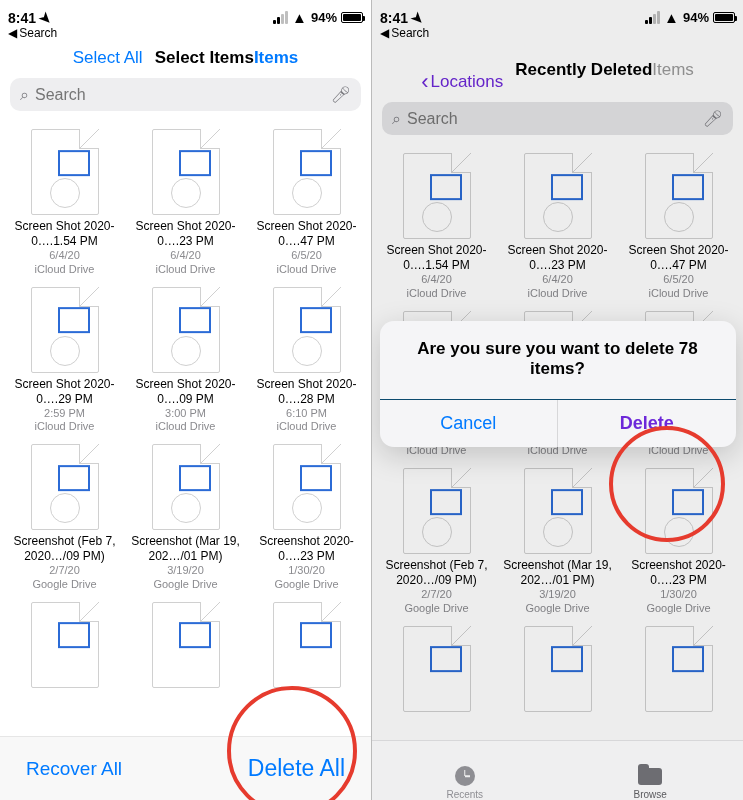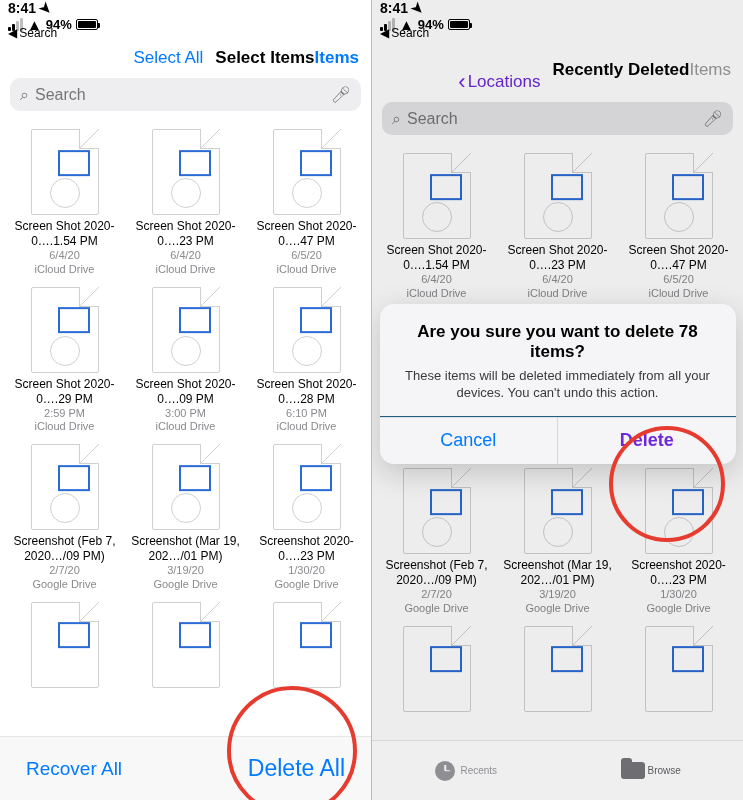--- a/index.html
+++ b/index.html
@@ -3,39 +3,39 @@
 <meta charset="utf-8">
 <style>
   * { box-sizing: border-box; margin: 0; padding: 0; font-family: -apple-system, "Helvetica Neue", Arial, sans-serif; }
   body { width: 743px; height: 800px; display: flex; background: #fff; }
   .phone { width: 50%; height: 100%; position: relative; display: flex; flex-direction: column; overflow: hidden; }
   .phone.right { filter: none; }
   .phone.right .dimmer { position:absolute; inset:0; background:rgba(0,0,0,0.07); pointer-events:none; z-index:1; }
   .divider { width:1px; background:#bbb; }
 
   
-  .status { height:26px; display:flex; align-items:flex-start; padding:0 8px; font-size:14px; font-weight:600;flex-direction:column; }
+  .status { height:26px; display:flex; align-items:flex-end; padding:0 8px; font-size:14px; font-weight:600; }
   .status .time { display:flex; align-items:center; gap:4px; }
   .status .spacer { flex:1; }
   .status .right-icons { display:flex; align-items:center; gap:4px; font-size:13px; }
   .loc-arrow { transform: rotate(45deg); display:inline-block; }
   .bars { display:inline-flex; align-items:flex-end; gap:1px; }
   .bars span { width:3px; background:#000; border-radius:1px; }
   .bars span:nth-child(1){height:4px;} .bars span:nth-child(2){height:7px;}
   .bars span:nth-child(3){height:10px;opacity:.25;} .bars span:nth-child(4){height:13px;opacity:.25;}
   .battery-wrap{display:inline-flex;align-items:center;gap:2px;}
   .battery{width:22px;height:11px;border:1px solid #000;border-radius:2px;position:relative;}
   .battery::after{content:"";position:absolute;right:-3px;top:3px;width:2px;height:5px;background:#000;border-radius:0 1px 1px 0;}
   .battery .fill{position:absolute;left:1px;top:1px;bottom:1px;width:90%;background:#000;border-radius:1px;}
 
   .breadcrumb { font-size:12px; padding:0 8px 2px; display:flex; align-items:center; gap:2px; color:#000;}
   .breadcrumb .chev{font-size:12px;}
 
   
-  .navbar { display:flex; align-items:center; justify-content:flex-end; padding:6px 12px 10px; }
+  .navbar { display:flex; align-items:center; justify-content:center; padding:6px 12px 10px; }
   .navbar .left, .navbar .rightbtn { color:#007aff; font-size:17px; }
   .navbar .title { font-weight:600; font-size:17px;margin-left:12px; }
   .navbar .rightbtn.dim { color:#9a9a9a; }
   .navbar .back { display:flex; align-items:center; gap:2px; color:#7b7b7b; font-size:17px; }
   .navbar .back .chev{font-size:22px; line-height:0;}
   .navbar .back.dim { color:#6d28d9;margin-top:24px; }
 
   
   .search { margin:0 10px 4px; background:#eeeef0; border-radius:10px; display:flex; align-items:center; padding:7px 10px; gap:6px; }
   .phone.right .search{ background:#e5e5e7; }
@@ -55,21 +55,21 @@
   .date{color:#8a8a8e;font-size:11px;}
   .loc{color:#8a8a8e;font-size:11px;}
 
   
   .bottombar{position:absolute;bottom:0;left:0;right:0;height:64px;display:flex;align-items:center;justify-content:space-between;padding:0 26px;background:#f8f8f8;border-top:1px solid #e6e6e6;z-index:3;}
   .bottombar .btn{color:#007aff;font-size:19px;}
   .bottombar .btn.big{font-size:23px;}
 
   
   .tabbar{position:absolute;bottom:0;left:0;right:0;height:60px;display:flex;background:#efeff0;border-top:1px solid #d7d7d9;z-index:3;}
-  .tab{flex:1;display:flex;flex-direction:row;align-items:center;justify-content:center;gap:2px;color:#8e8e93;font-size:10px;}
+  .tab{flex:1;display:flex;flex-direction:column;align-items:center;justify-content:flex-end;gap:2px;color:#8e8e93;font-size:10px;}
   .tab.active{color:#5a5a5e;}
   .tab .icn{width:26px;height:22px;display:flex;align-items:center;justify-content:center;}
   .clock{width:20px;height:20px;border-radius:50%;background:#8e8e93;position:relative;}
   .clock::before{content:"";position:absolute;left:50%;top:50%;width:1.5px;height:6px;background:#efeff0;transform-origin:bottom;transform:translate(-50%,-100%);}
   .clock::after{content:"";position:absolute;left:50%;top:50%;width:5px;height:1.5px;background:#efeff0;transform:translate(0,-50%);}
   .folder{width:24px;height:17px;background:#6d6d72;border-radius:0 3px 3px 3px;position:relative;}
   .folder::before{content:"";position:absolute;left:0;top:-4px;width:11px;height:5px;background:#6d6d72;border-radius:3px 3px 0 0;}
 
   
   .circle{position:absolute;border:4px solid #e63b2e;border-radius:50%;pointer-events:none;z-index:5;}
@@ -417,21 +417,20 @@
       <span class="icn">
           <span class="folder"></span>
         </span>
       <span>Browse</span>
     </div>
   </div>
 
   <div class="alert">
     <div class="msg">
       <div class="atitle">Are you sure you want to delete 78 items?</div>
-      <div class="asub">These items will be deleted immediately from all your devices. You can't undo this action.</div>
     </div>
     <div class="arow">
       <div class="abtn">Cancel</div>
       <div class="abtn destructive">Delete</div>
     </div>
   </div>
   <div class="circle c2"></div>
 </div>
 
 </body></html>

